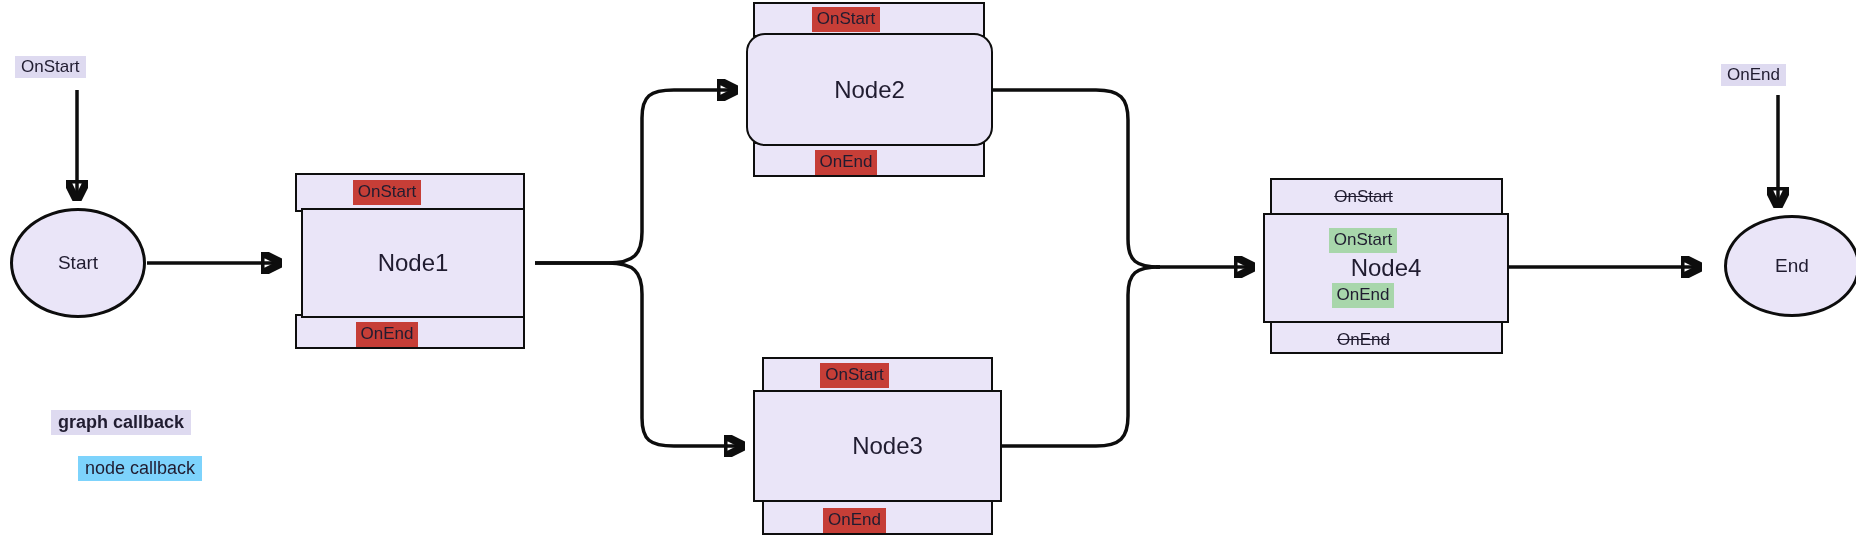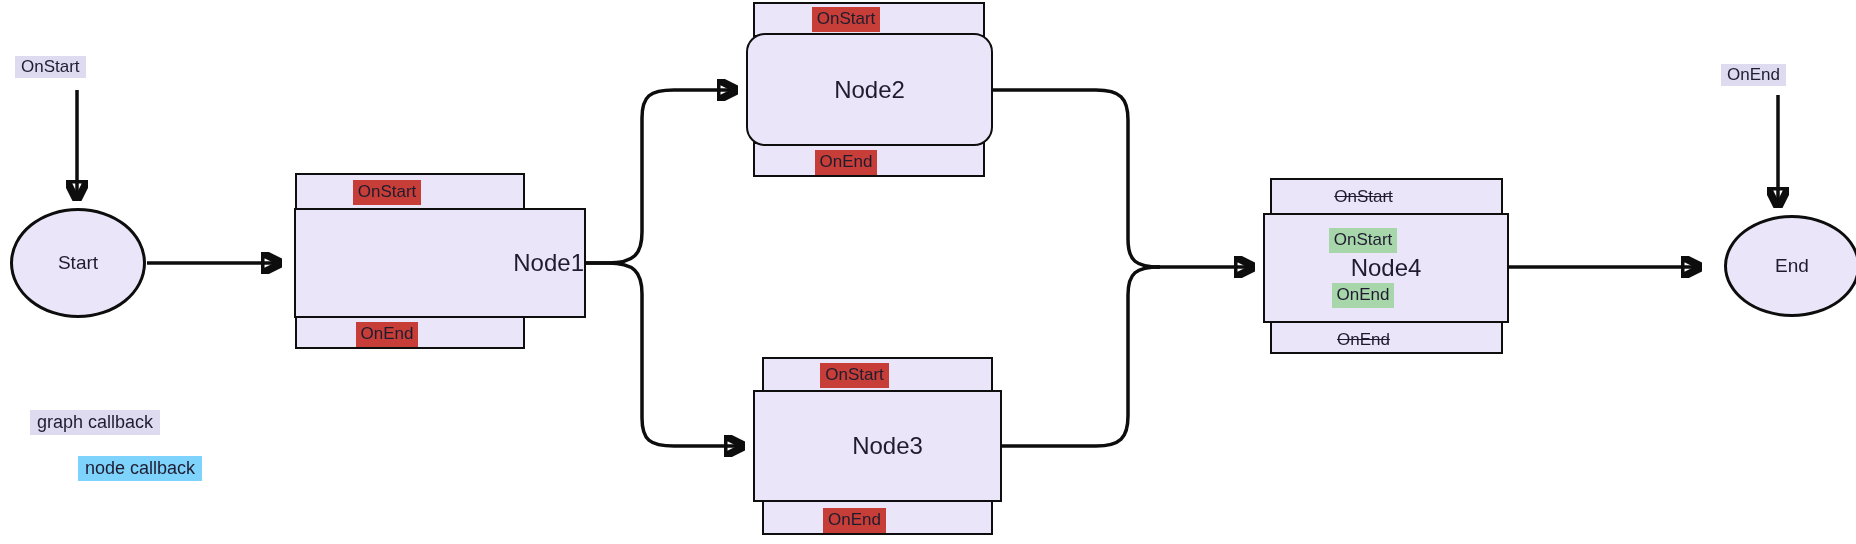--- a/index.html
+++ b/index.html
@@ -65,21 +65,21 @@
   <div class="terminal" style="left:10px; top:208px; width:136px; height:110px;">
     <span>Start</span>
   </div>
 
   <div class="strip" style="left:295px; top:173px; width:230px; height:39px;">
     <span class="hl hl-red">OnStart</span>
   </div>
   <div class="strip" style="left:295px; top:314px; width:230px; height:35px;">
     <span class="hl hl-red" style="align-self:flex-end;">OnEnd</span>
   </div>
-  <div class="main" style="left:294px; top:208px; width:292px; height:110px;justify-content:flex-end;">
+  <div class="main" style="left:301px; top:208px; width:224px; height:110px;">
     <span>Node1</span>
   </div>
 
   <div class="strip" style="left:753px; top:2px; width:232px; height:35px;">
     <span class="hl hl-red">OnStart</span>
   </div>
   <div class="strip" style="left:753px; top:142px; width:232px; height:35px;">
     <span class="hl hl-red" style="align-self:flex-end;">OnEnd</span>
   </div>
   <div class="main" style="left:746px; top:33px; width:247px; height:113px;border-radius:19px;">
@@ -105,16 +105,16 @@
   <div class="main col" style="left:1263px; top:213px; width:246px; height:110px;">
     <span class="hl hl-green">OnStart</span>
     <span style="line-height:1.05;">Node4</span>
     <span class="hl hl-green">OnEnd</span>
   </div>
 
   <div class="terminal" style="left:1724px; top:215px; width:136px; height:102px;">
     <span>End</span>
   </div>
 
-  <div class="legend-item hl-lav" style="left:30px; top:410px;">graph callback</div>
+  <div class="legend-item hl-lav" style="left:51px; top:410px;font-weight:bold;">graph callback</div>
   <div class="legend-item" style="left:47px; top:456px; background:#7dd3fc;margin-left:31px;">node callback</div>
 
 </div>
 
 </body></html>

